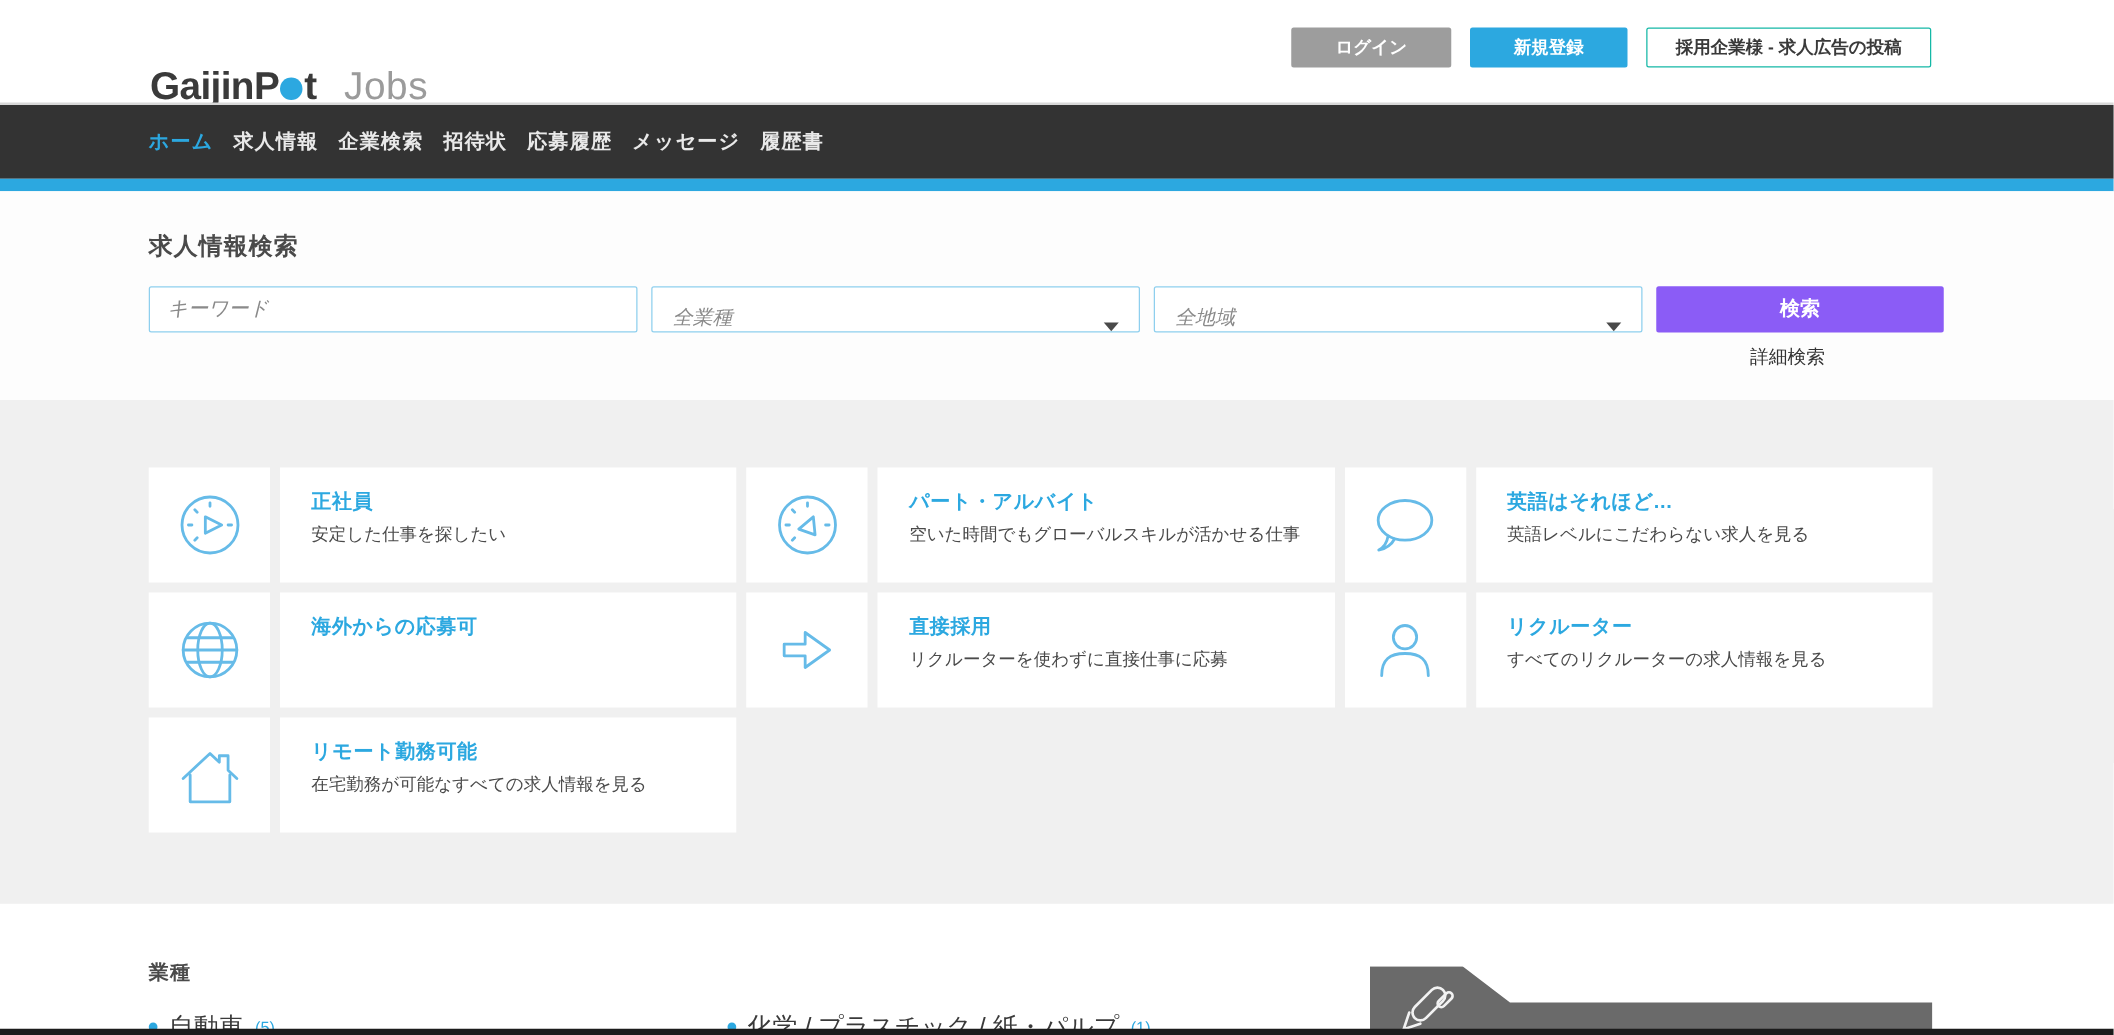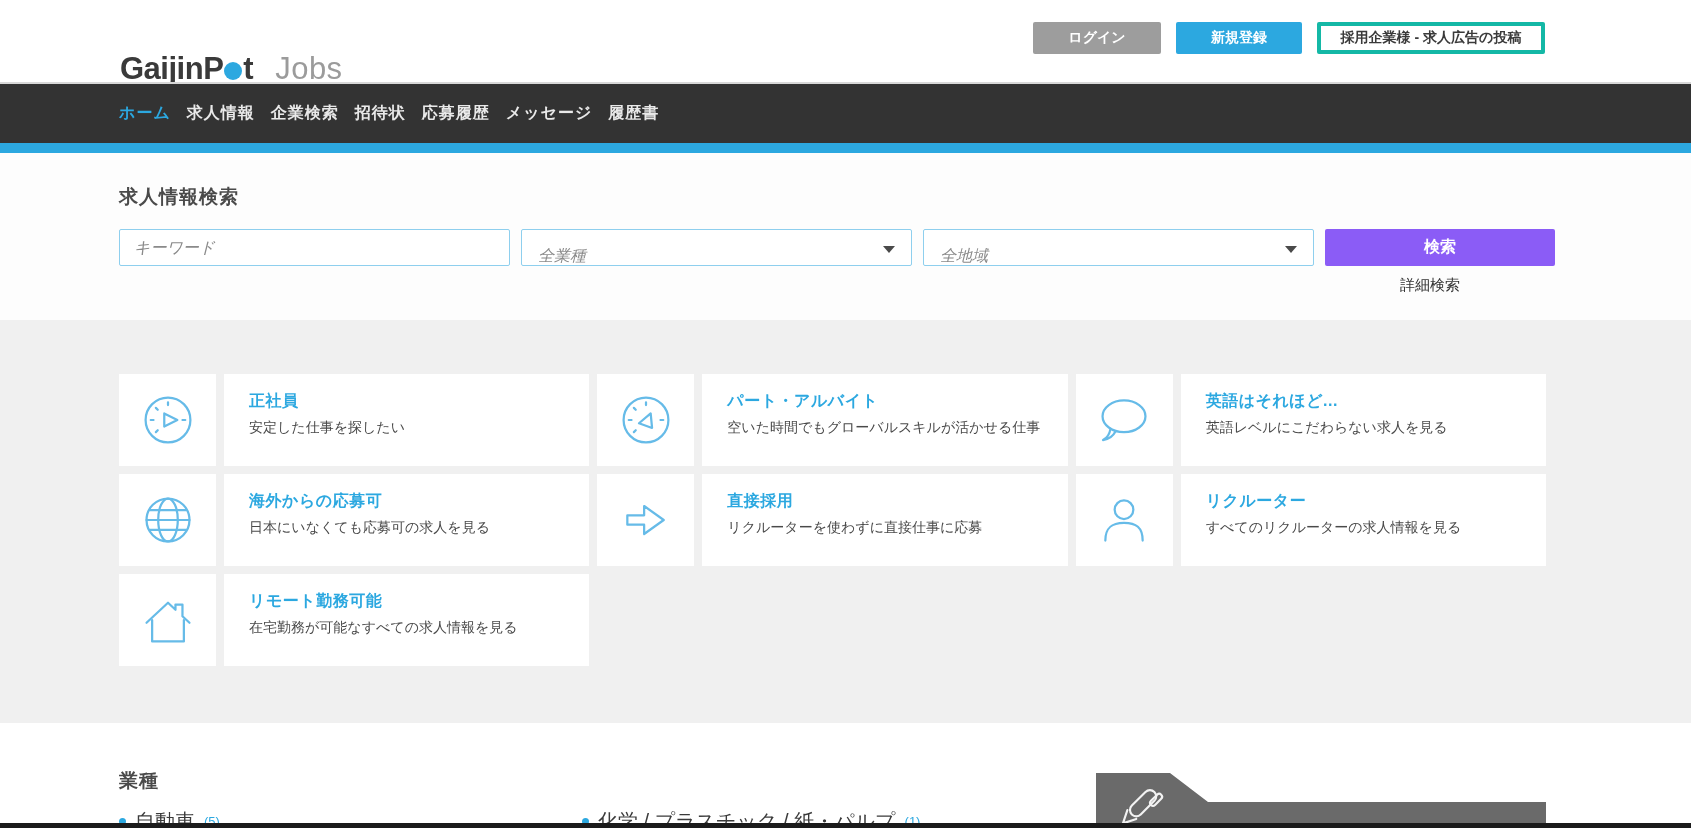--- a/index.html
+++ b/index.html
@@ -10,53 +10,53 @@
   
   .header { position:absolute; left:0; top:0; width:1691px; height:82px; background:#fff; }
   .logo { position:absolute; left:120px; top:15px; height:36px; display:flex; align-items:baseline; cursor:pointer; }
   .logo .dark { font-size:31px; font-weight:800; color:#3a3a3a; letter-spacing:-0.5px;margin-top:36px; }
   .logo .dot { display:inline-block; width:18px; height:18px; border-radius:50%; background:#2ca8e0; margin:0 1px; transform:translateY(1px); }
   .logo .gray { font-size:31px; font-weight:400; color:#9b9b9b; margin-left:22px; letter-spacing:0.5px; }
   .header-actions { position:absolute; top:22px; left:1033px; display:flex; gap:15px; align-items:center; }
   .btn { height:32px; display:flex; align-items:center; justify-content:center; font-size:14px; font-weight:bold; border-radius:2px; cursor:pointer; border:none; }
   .btn-login { width:128px; background:#9d9d9d; color:#fff; }
   .btn-register { width:126px; background:#2ca8e0; color:#fff; }
-  .btn-employer { width:228px; background:#fff; color:#3a3a3a; border:4px solid #14b8a6; }
+  .btn-employer { width:228px; background:#fff; color:#3a3a3a; border:1px solid #14b8a6; }
 
   
   .nav-hairline { position:absolute; left:0; top:82px; width:1691px; height:2px; background:#d8d8d8; }
   .navbar { position:absolute; left:0; top:84px; width:1691px; height:59px; background:#333333; display:flex; align-items:center; padding-left:119px; gap:16px; }
   .nav-item { font-size:16px; font-weight:bold; color:#e9e9e9; letter-spacing:1px; cursor:pointer; }
   .nav-item.active { color:#2ca8e0; }
   .nav-accent { position:absolute; left:0; top:143px; width:1691px; height:10px; background:#2ca8e0; }
 
   
   .search-section { position:absolute; left:0; top:153px; width:1691px; height:167px; background:#fdfdfd; }
   .search-title { position:absolute; left:119px; top:31px; font-size:19px; font-weight:bold; color:#4a4a4a; letter-spacing:1px; }
   .search-row { position:absolute; left:119px; top:76px; display:flex; gap:11px; }
   .search-input { width:391px; height:37px; border:1px solid #8ecfee; border-radius:2px; padding:0 14px; font-size:16px; color:#333; background:#fff; outline:none; }
   .search-input::placeholder { font-family:"Liberation Serif", serif; font-style:italic; color:#8a8a8a; font-size:16px; }
-  .select { width:391px; height:37px; border:1px solid #8ecfee; border-radius:2px; background:#fff; display:flex; align-items:flex-start; justify-content:space-between; padding:16px 16px; cursor:pointer; }
+  .select { width:391px; height:37px; border:1px solid #8ecfee; border-radius:2px; background:#fff; display:flex; align-items:flex-end; justify-content:space-between; padding:0 16px; cursor:pointer; }
   .select .val { font-family:"Liberation Serif", serif; font-style:italic; color:#8a8a8a; font-size:16px; }
   .caret { width:0; height:0; border-left:6px solid transparent; border-right:6px solid transparent; border-top:7px solid #4a4a4a; }
   .btn-search { width:230px; height:37px; background:#8b5cf6; color:#fff; font-size:16px; font-weight:bold; border:none; border-radius:2px; cursor:pointer; }
   .advanced { position:absolute; left:1315px; top:123px; width:230px; text-align:center; font-size:15px; color:#333; cursor:pointer; }
 
   
   .gray-section { position:absolute; left:0; top:320px; width:1691px; height:403px; background:#f0f0f0; }
   .cards { position:absolute; left:119px; top:374px; width:1427px; display:grid; grid-template-columns:repeat(3, 1fr); column-gap:8px; row-gap:8px; }
   .card { display:flex; gap:8px; height:92px; cursor:pointer; }
   .card-icon { width:97px; background:#fff; display:flex; align-items:center; justify-content:center; flex-shrink:0; }
   .card-body { flex:1; background:#fff; padding:17px 10px 0 25px; }
   .card-title { font-size:16px; font-weight:bold; color:#2ca8e0; letter-spacing:0.5px; }
   .card-desc { font-size:14px; color:#4a4a4a; margin-top:7px; }
   .icon-svg { stroke:#66bbe8; fill:none; stroke-width:2.4; stroke-linecap:round; stroke-linejoin:round; }
 
   
-  .industries-title { position:absolute; left:119px; top:768px; font-size:19px; font-weight:bold; color:#4a4a4a; letter-spacing:1px; }
+  .industries-title { position:absolute; left:119px; top:768px; font-size:16px; font-weight:bold; color:#4a4a4a; letter-spacing:1px; }
   .industry-item { position:absolute; top:808px; display:flex; align-items:center; gap:9px; cursor:pointer; }
   .industry-item .bullet { width:7px; height:7px; border-radius:50%; background:#2ca8e0; flex-shrink:0; }
   .industry-item .lbl { font-size:20px; color:#3a3a3a; }
   .industry-item .cnt { font-size:13px; color:#2ca8e0; }
   .item-1 { left:119px; }
   .item-2 { left:582px; }
 
   
   .banner-tab { position:absolute; left:1096px; top:773px; width:450px; height:55px; background:#6a6a6a;
     clip-path:polygon(0 0, 74px 0, 112px 29px, 450px 29px, 450px 55px, 0 55px); }
@@ -158,21 +158,20 @@
     <div class="card">
       <div class="card-icon">
         <svg class="icon-svg" viewBox="0 0 60 60" width="56" height="56">
           <circle cx="30" cy="30" r="23"></circle>
           <ellipse cx="30" cy="30" rx="10.5" ry="23"></ellipse>
           <path d="M7 30 h46 M10.5 19.5 h39 M10.5 40.5 h39"></path>
         </svg>
       </div>
       <div class="card-body">
         <div class="card-title">海外からの応募可</div>
-        <div class="card-desc">日本にいなくても応募可の求人を見る</div>
       </div>
     </div>
 
     <div class="card">
       <div class="card-icon">
         <svg class="icon-svg" viewBox="0 0 60 60" width="56" height="56">
           <path d="M10 25 h18 v-10 l21 15 -21 15 v-10 H10 z"></path>
         </svg>
       </div>
       <div class="card-body">

